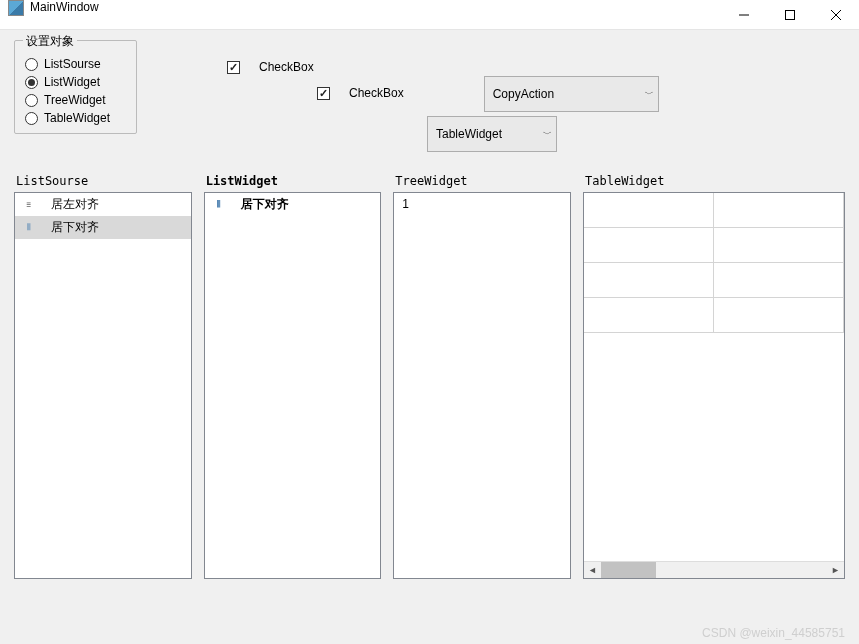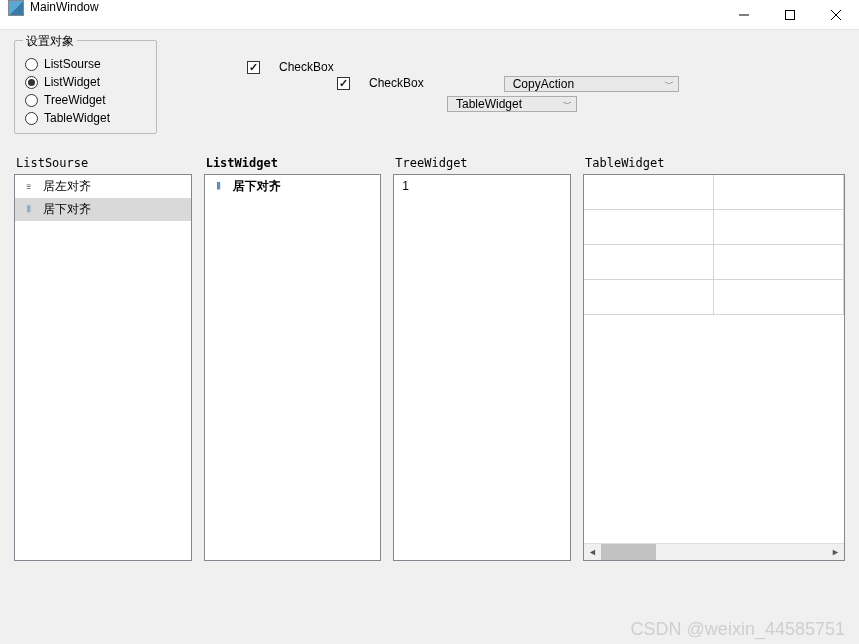--- a/index.html
+++ b/index.html
@@ -15,57 +15,57 @@
     
     .groupbox { border: 1px solid #bbb; border-radius: 2px; position: relative; padding: 16px 10px 8px 10px; }
     .groupbox-title { position: absolute; top: -8px; left: 8px; background: #f0f0f0; padding: 0 3px; color: #000; }
     
     .radio-group { display: flex; flex-direction: column; gap: 4px; }
     .radio-item { display: flex; align-items: center; gap: 6px; cursor: pointer; font-family: Consolas, monospace; font-size: 12px; }
     .radio { width: 13px; height: 13px; border: 1px solid #333; border-radius: 50%; display: flex; align-items: center; justify-content: center; background: #fff; }
     .radio.checked::after { content: ''; width: 7px; height: 7px; background: #333; border-radius: 50%; }
     
     .top-row { display: flex; gap: 20px; align-items: flex-start; }
-    .config-box { width: 143px; }
+    .config-box { width: 123px; }
     
     .checks { margin-left: 70px; margin-top: 20px; }
     .check-item { display: flex; align-items: center; gap: 19px; cursor: pointer; margin-bottom: 2px; }
     .check { width: 13px; height: 13px; border: 1px solid #333; background: #fff; display: flex; align-items: center; justify-content: center; }
     .check.checked::after { content: '✓'; color: #222; font-size: 11px; line-height: 1; font-weight: bold; }
     .check-row2 { margin-left: 90px; display: flex; align-items: center; gap: 80px; }
     
-    .combo { background: #e9e9e9; border: 1px solid #adadad; height: 16px; display: inline-flex; align-items: center; padding: 0 4px 0 8px; cursor: pointer; position: relative; font-family: Consolas, monospace; }
+    .combo { background: #e9e9e9; border: 1px solid #adadad; height: 36px; display: inline-flex; align-items: center; padding: 0 4px 0 8px; cursor: pointer; position: relative; font-family: Consolas, monospace; }
     .combo-text { flex: 1; text-align: left; }
     .combo-arrow { margin-left: 8px; font-size: 9px; }
     .combo1 { width: 175px; }
     .combo2 { width: 130px; margin-left: 200px; margin-top: 4px; }
     
     .panels { display: flex; gap: 12px; margin-top: 22px; height: 405px; }
     .panel { flex: 1; display: flex; flex-direction: column; }
     .panel-label { margin-bottom: 4px; font-family: Consolas, monospace; font-size: 12px; padding-left: 2px; }
     .panel-label.bold { font-weight: bold; }
     .panel-body { flex: 1; background: #fff; border: 1px solid #828790; overflow: hidden; position: relative; }
     
-    .list-item { display: flex; align-items: center; gap: 6px; padding: 3px 6px; cursor: pointer; }
+    .list-item { display: flex; align-items: center; gap: 14px; padding: 3px 6px; cursor: pointer; }
     .list-item.selected { background: #d9d9d9; }
     .list-item.bold { font-weight: bold; }
     .list-icon { width: 16px; height: 12px; display: flex; align-items: center; justify-content: center; font-size: 10px; color: #666; }
     
     .tree-item { padding: 4px 8px; cursor: pointer; }
     
     .table-grid { width: 260px; }
     .table-row { display: flex; height: 35px; border-bottom: 1px solid #d4d4d4; }
     .table-cell { border-right: 1px solid #d4d4d4; width: 130px; }
     
     .hscroll { position: absolute; bottom: 0; left: 0; right: 0; height: 17px; background: #f0f0f0; display: flex; align-items: center; border-top: 1px solid #ddd; }
     .hscroll-btn { width: 17px; height: 17px; background: #f0f0f0; display: flex; align-items: center; justify-content: center; font-size: 9px; color: #555; cursor: pointer; }
     .hscroll-track { flex: 1; height: 100%; position: relative; }
     .hscroll-thumb { position: absolute; height: 100%; background: #c2c2c2; left: 0; width: 55px; cursor: pointer; }
     
-    .watermark { position: absolute; right: 14px; bottom: 4px; color: #cfcfcf; font-size: 18px; z-index: 10; font-family: Arial; }
+    .watermark { position: absolute; right: 14px; bottom: 4px; color: #cfcfcf; font-size: 12px; z-index: 10; font-family: Arial; }
     
     .icon-align-left::before { content: "≡"; transform: scaleX(0.8); display: inline-block; }
     .icon-align-right::before { content: "≡"; transform: scaleX(0.8); display: inline-block; }
     .icon-align-top::before { content: "⫴"; display: inline-block; font-size: 9px;}
     .icon-align-bottom::before { content: "⫴"; display: inline-block; font-size: 9px; color: #4a7fb0;}
   </style>
 </head>
 <body>
 
 <div class="titlebar">

